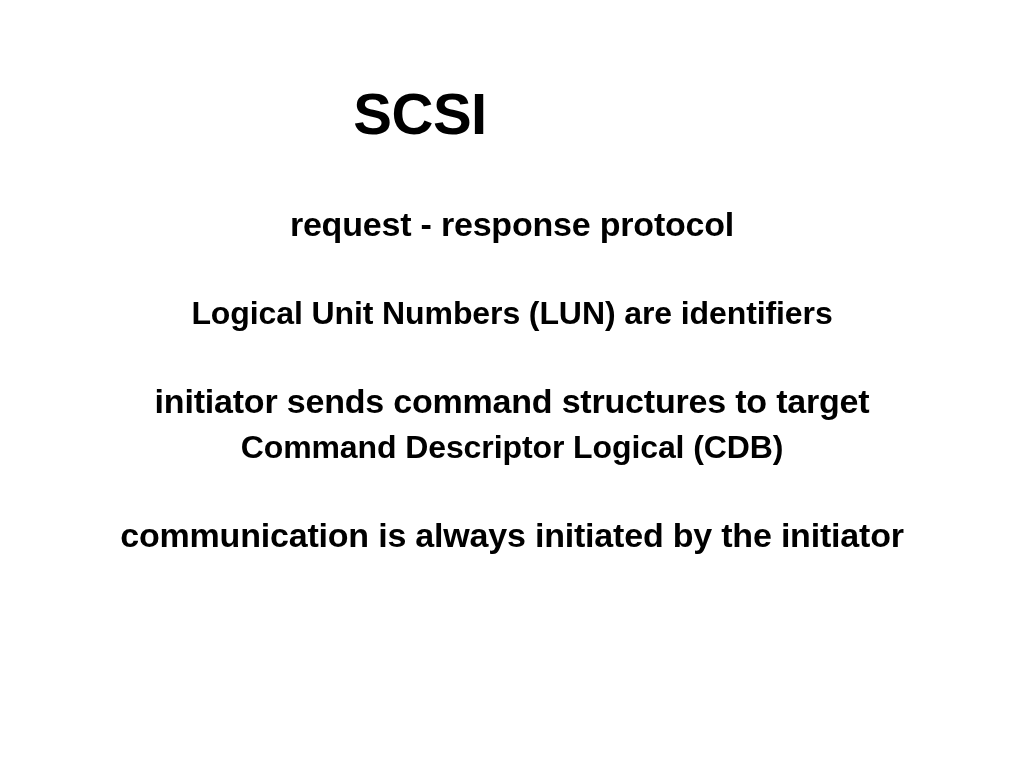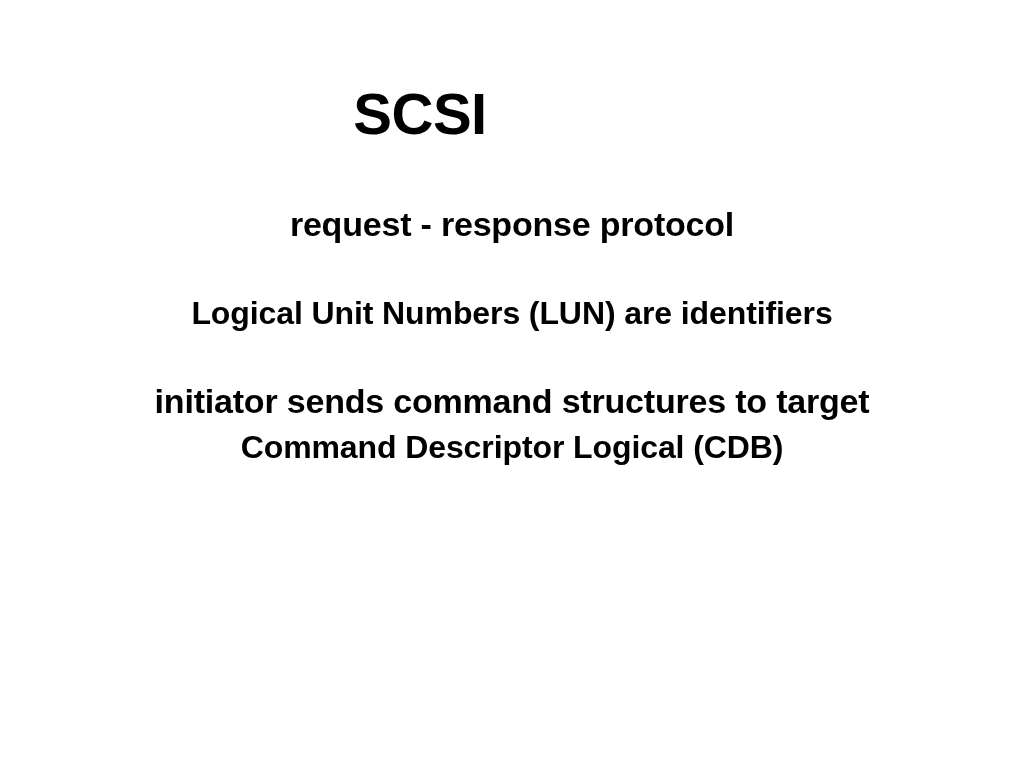--- a/index.html
+++ b/index.html
@@ -92,16 +92,19 @@
 
     <div class="group">
       <div class="line-sub">Logical Unit Numbers (LUN) are identifiers</div>
     </div>
 
     <div class="group">
       <div class="line-main">initiator sends command structures to target</div>
       <div class="line-sub">Command Descriptor Logical (CDB)</div>
     </div>
 
+    <div class="group">
+      <div class="line-main">communication is always initiated by the initiator</div>
+    </div>
 
   </div>
 
 </div>
 
 </body></html>

